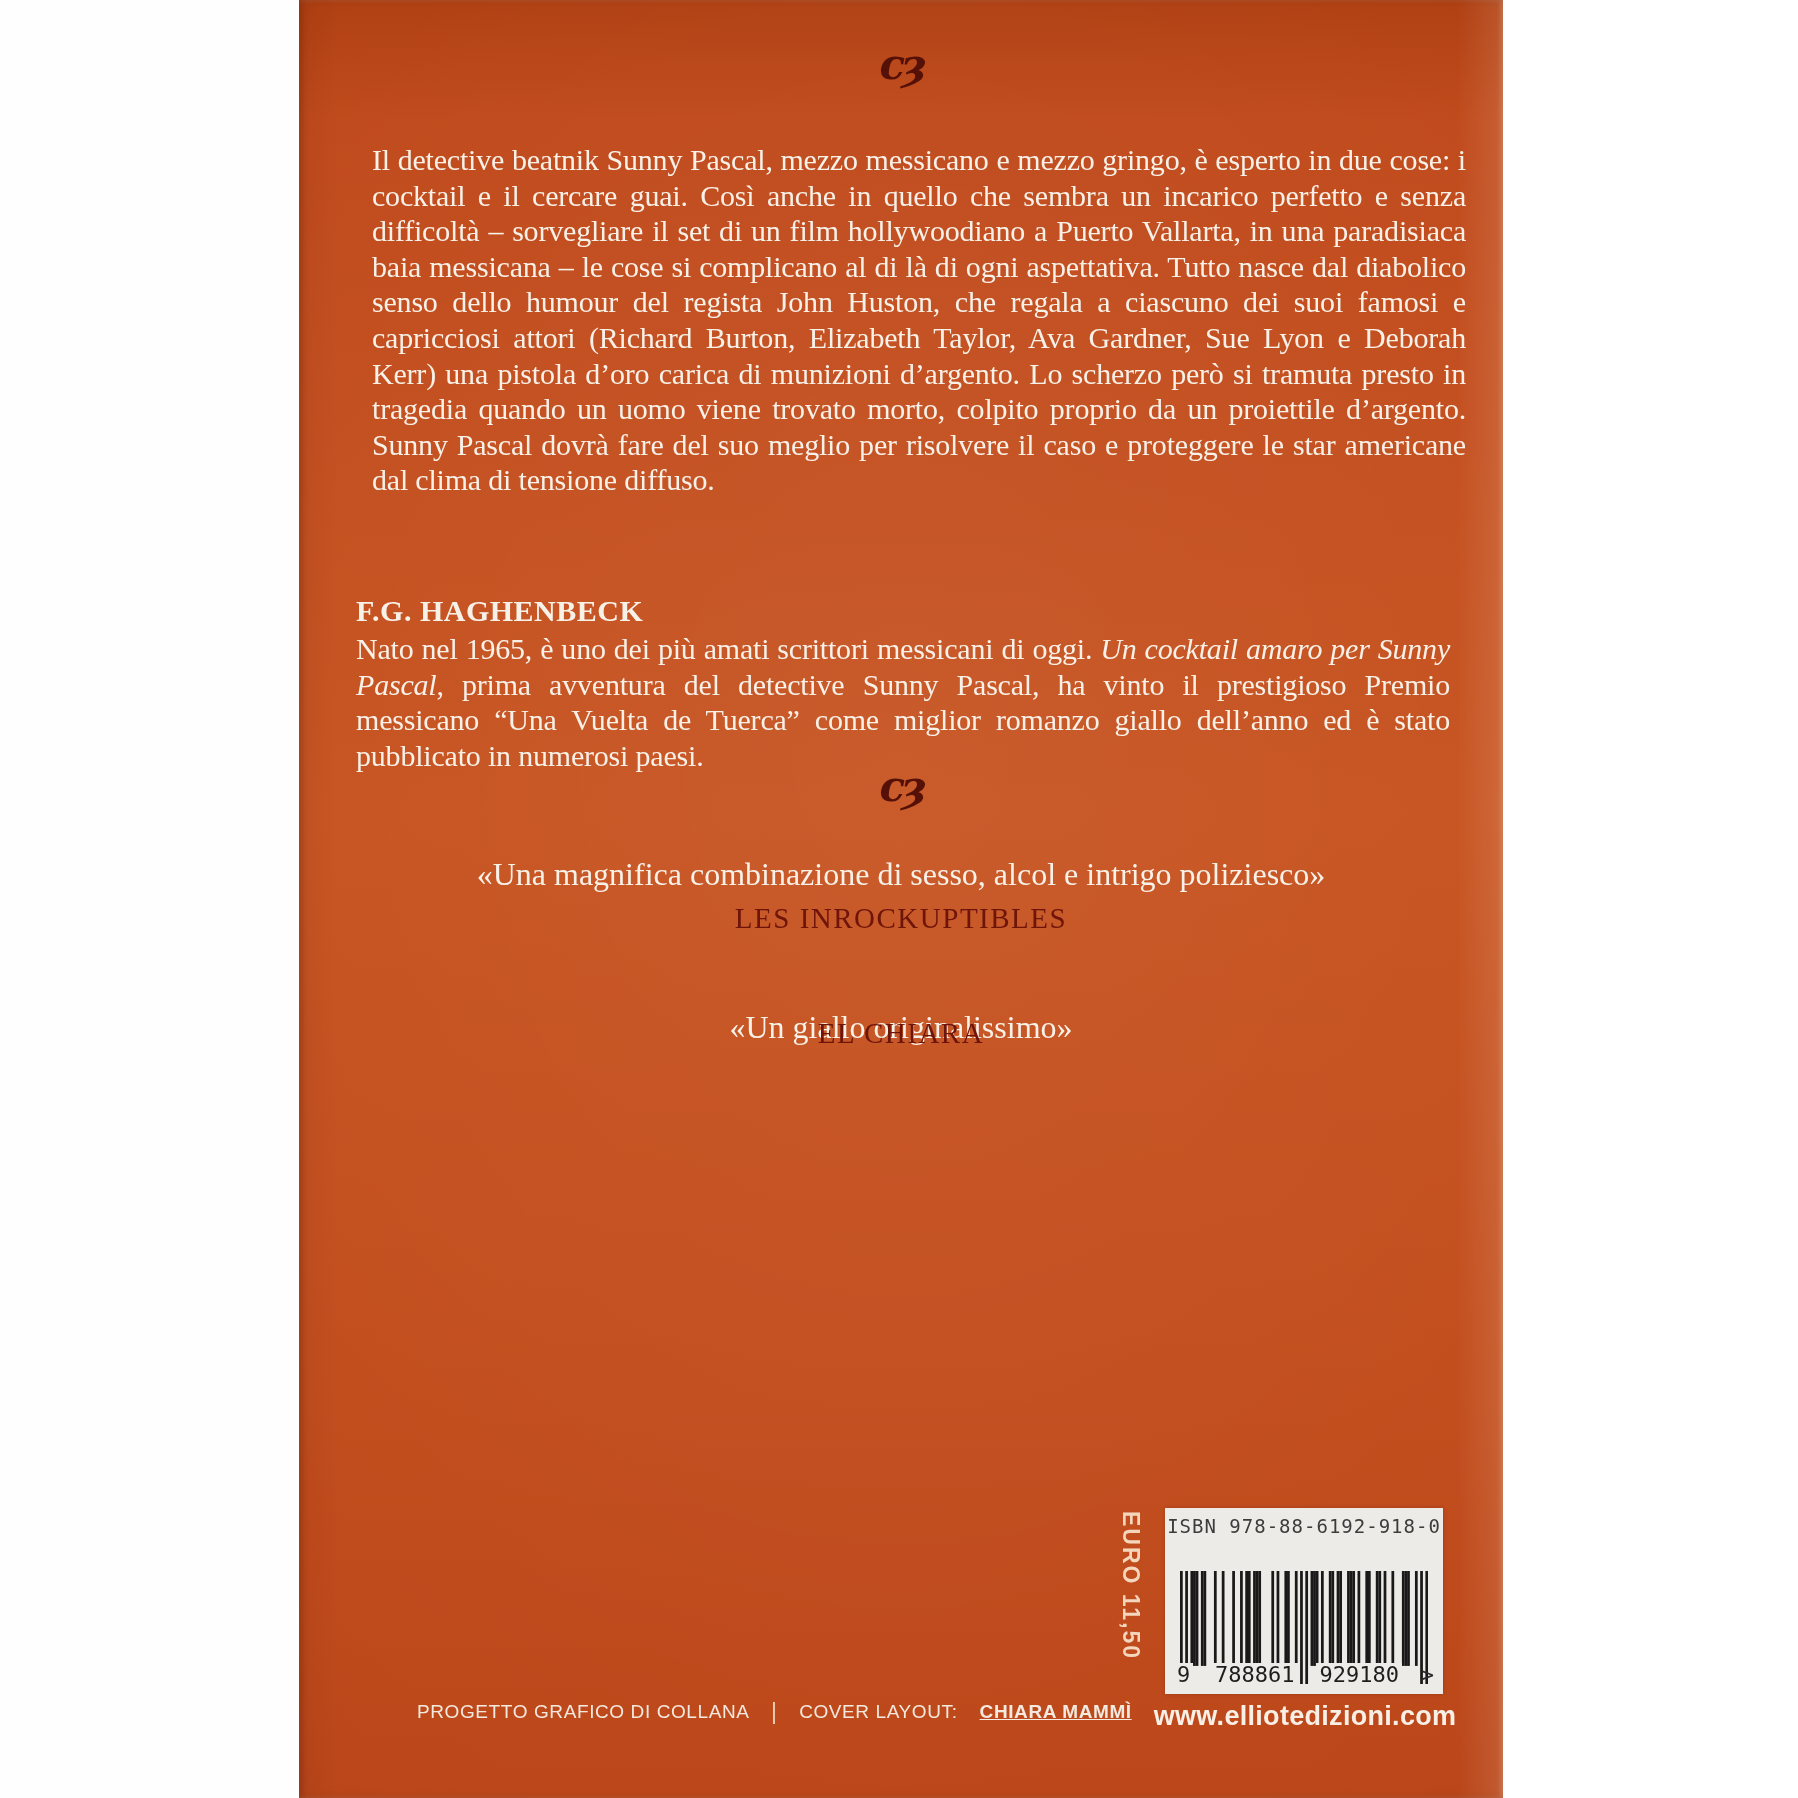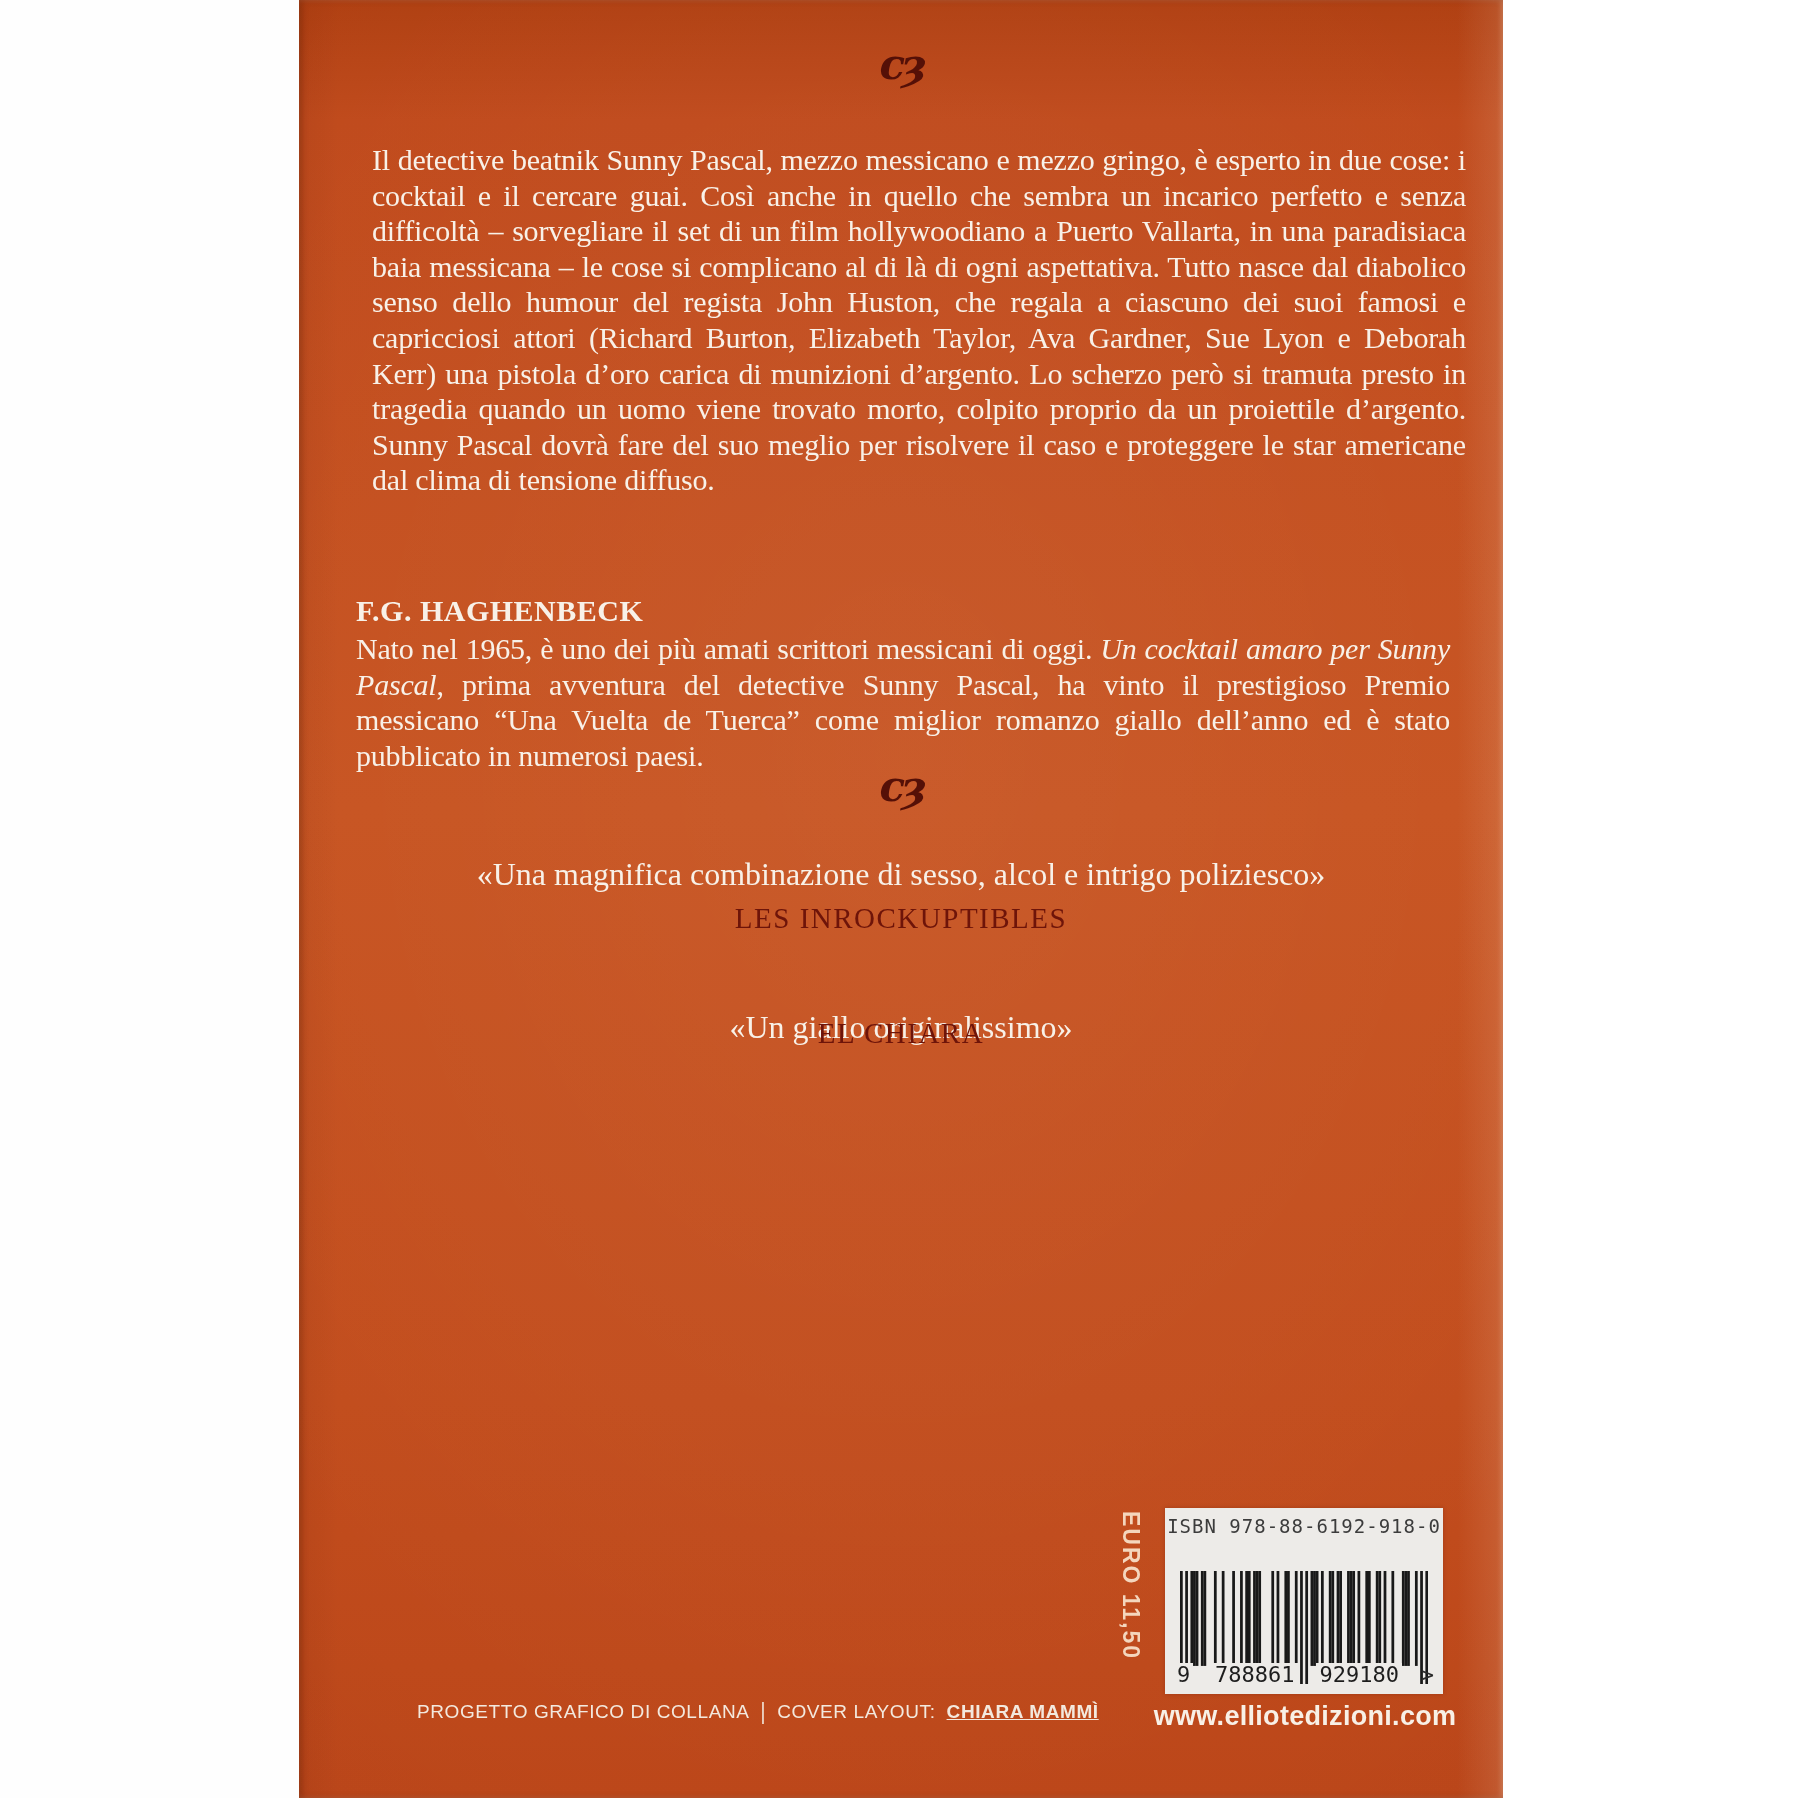--- a/index.html
+++ b/index.html
@@ -127,21 +127,21 @@
   .website {
     position: absolute; left: 846px; top: 1700px; width: 320px;
     text-align: center;
     color: #f8f0e6;
     font: 700 27px/1.2 "Liberation Sans", sans-serif;
     letter-spacing: 0.3px;
   }
 
   .credits {
     position: absolute; left: 118px; top: 1701px;
-    display: flex; gap: 11px; align-items: flex-start;
+    display: flex; gap: 22px; align-items: flex-start;
     color: #f3e9de;
     font: 400 19px/1.2 "Liberation Sans", sans-serif;
     letter-spacing: 0.6px;
     white-space: nowrap;
   }
   .credits .sep { font-weight: 400; transform: scaleY(1.25); display: inline-block; }
   .credits b { font-weight: 700; text-decoration: underline; }
 </style>
 </head>
 <body>

